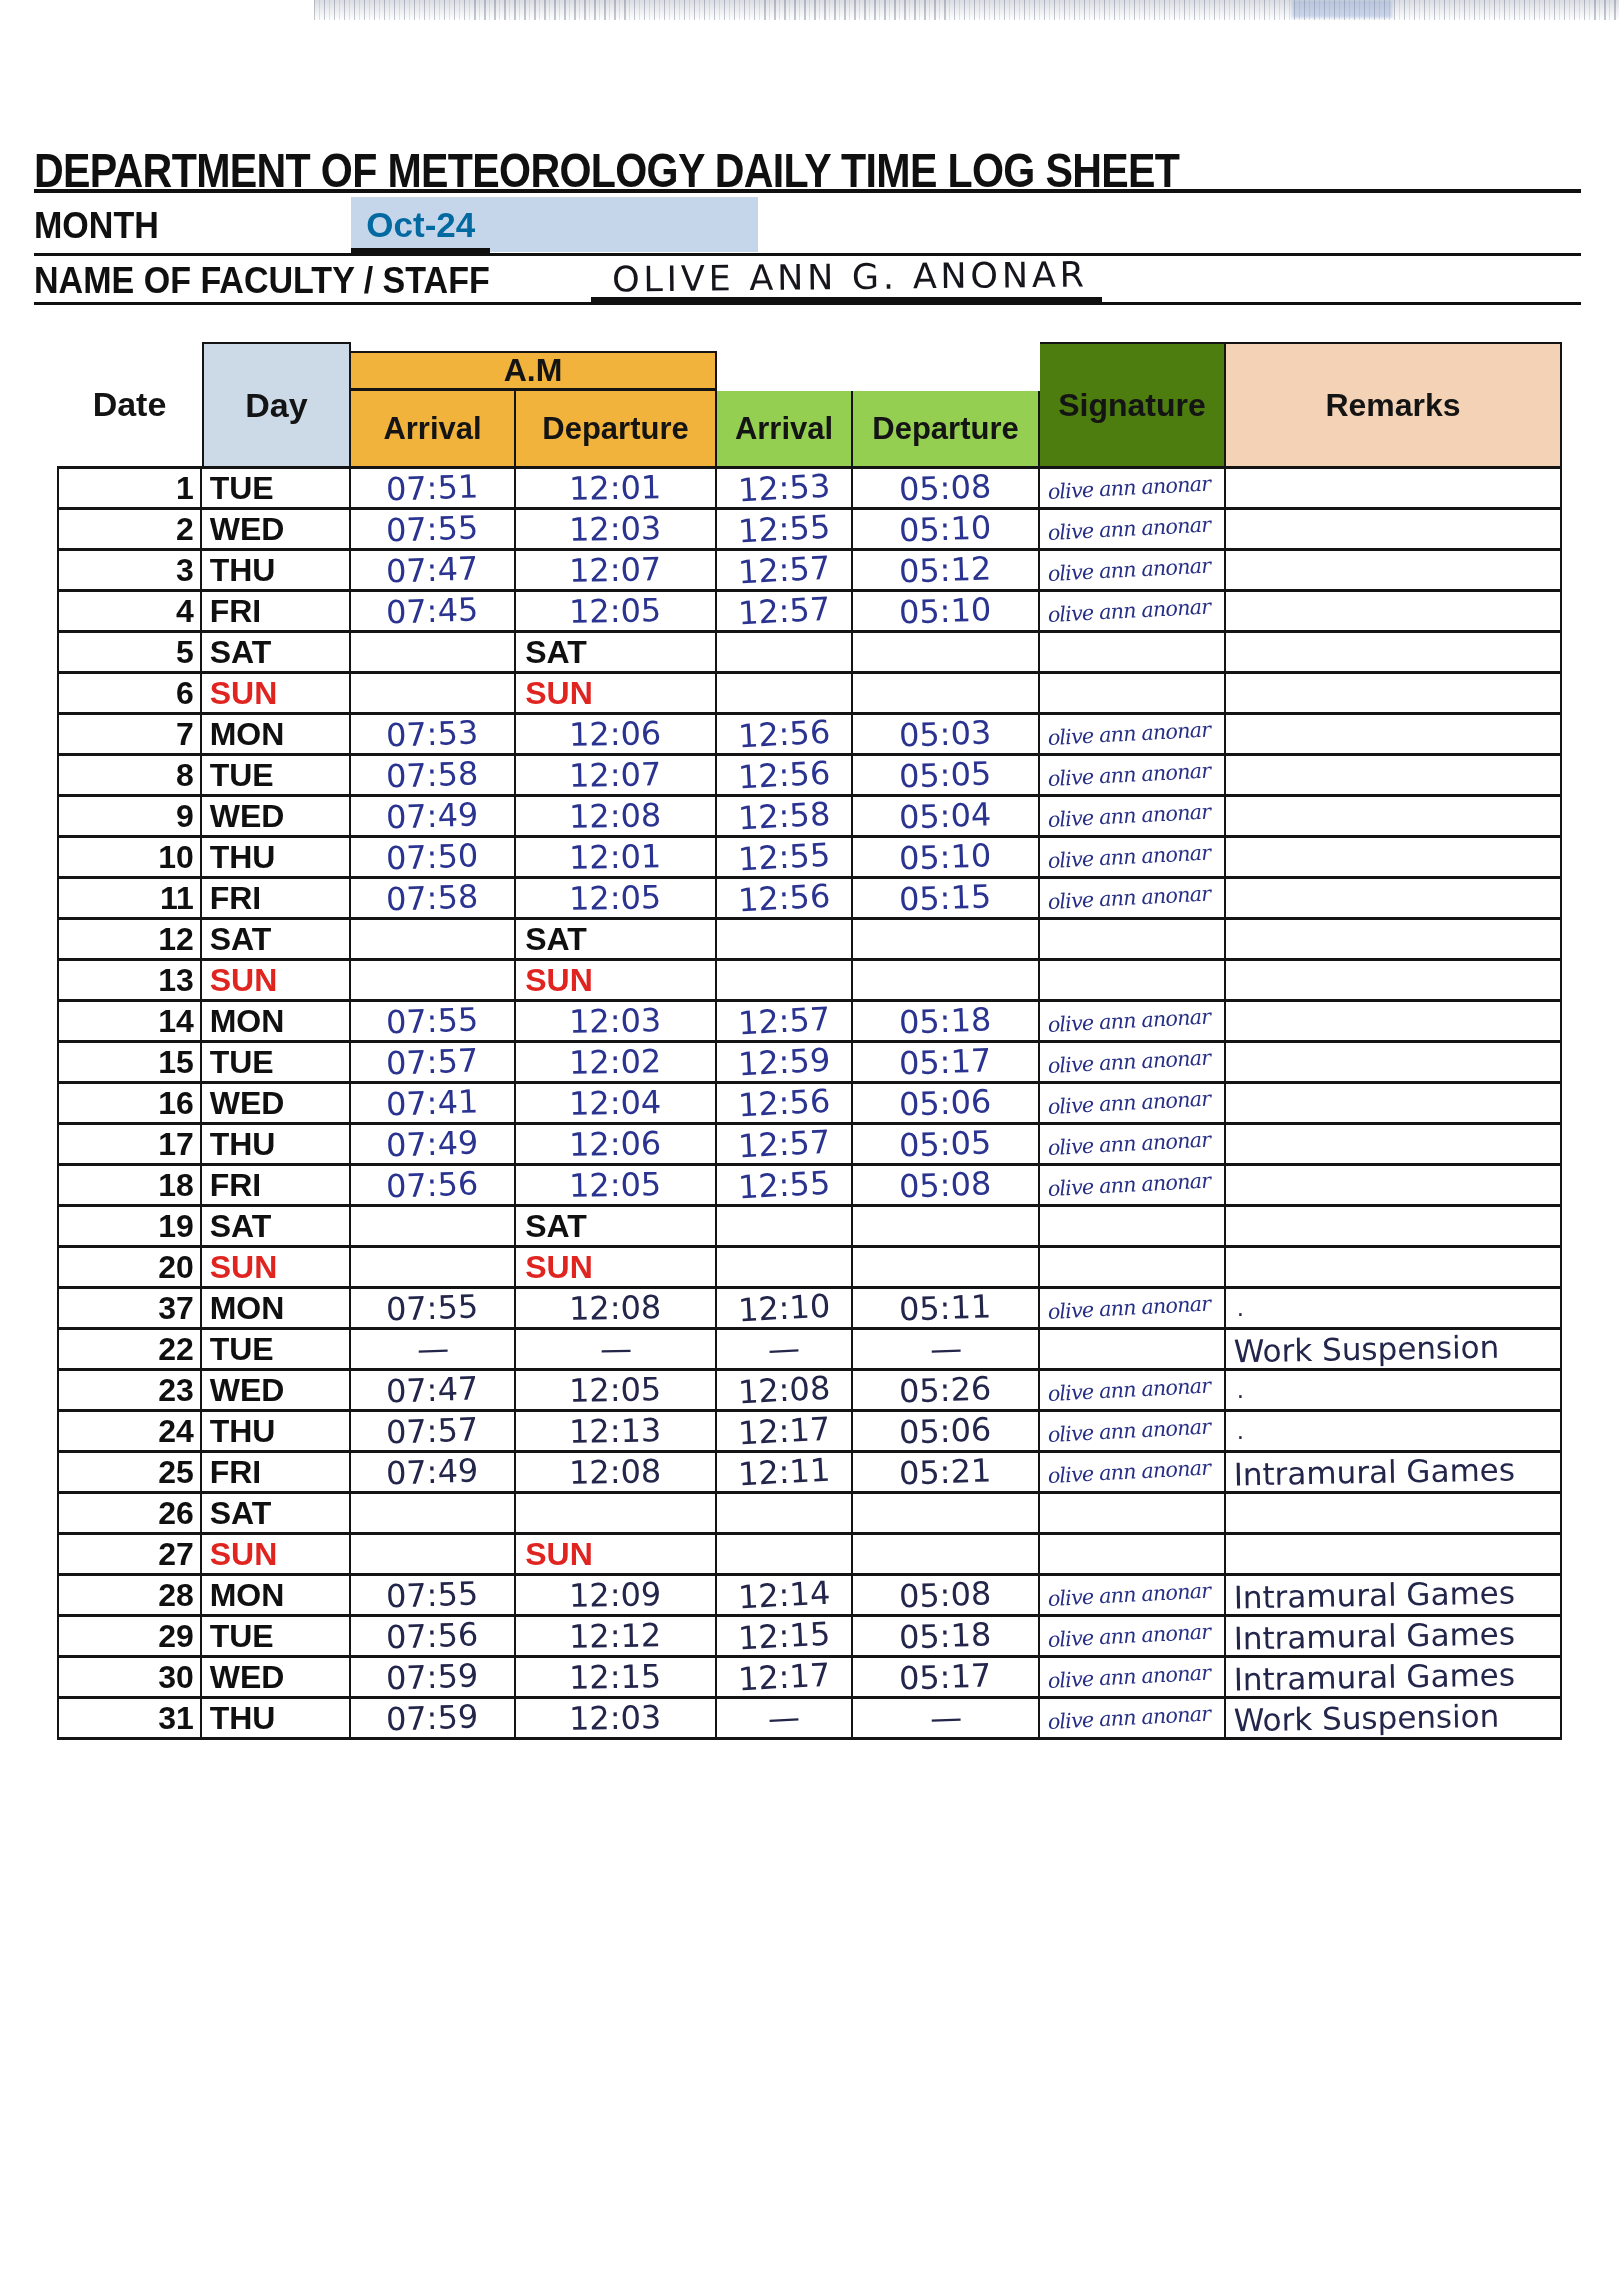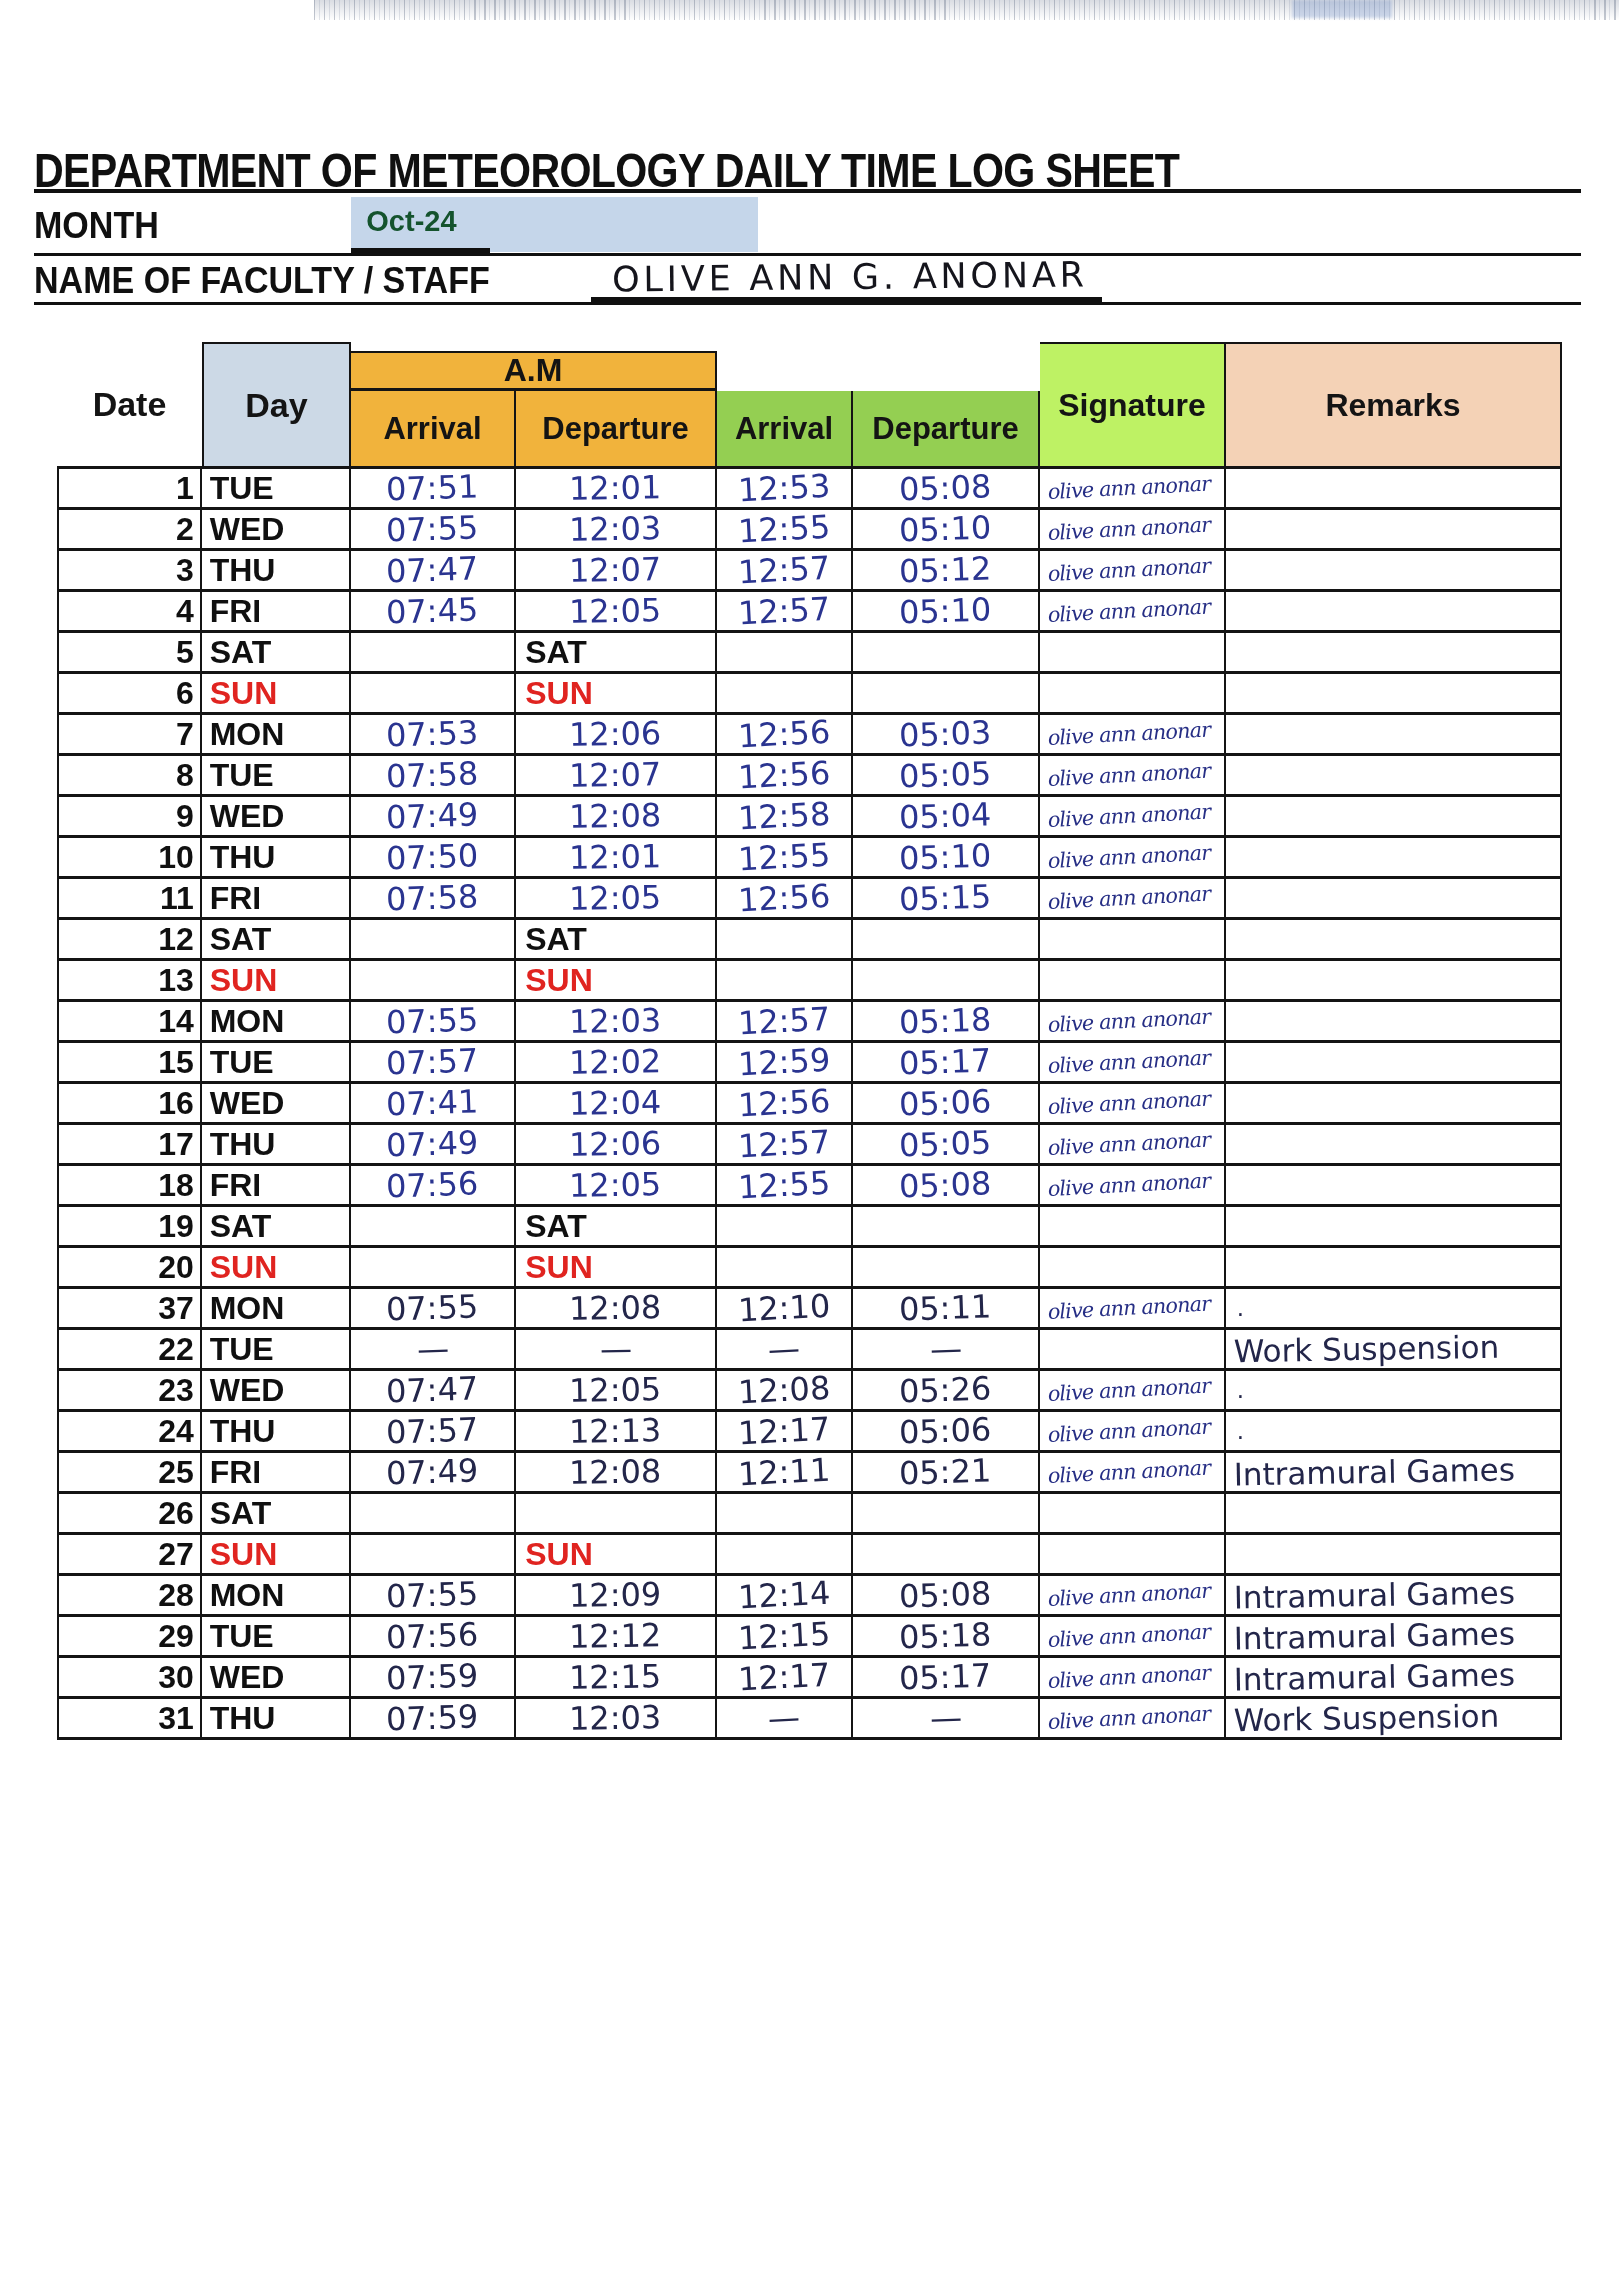--- a/index.html
+++ b/index.html
@@ -21,21 +21,21 @@
   
   .title{
     position:absolute;left:34px;top:142px;
     font-size:49px;font-weight:bold;letter-spacing:-0.8px;
     transform:scaleX(.84);transform-origin:left top;white-space:nowrap;color:#101010;
   }
   .rule{position:absolute;background:#101010;}
   .label{position:absolute;font-weight:bold;color:#101010;white-space:nowrap;}
   .month-label{left:34px;top:205px;font-size:37px;transform:scaleX(.92);transform-origin:left top;}
   .month-box{position:absolute;left:351px;top:197px;width:407px;height:55px;}
-  .month-value{position:absolute;left:15.3px;top:7.7px;font-size:29px;font-weight:bold;color:#14532d;}
+  .month-value{position:absolute;left:15.3px;top:7.7px;font-size:35px;font-weight:bold;color:#0369a1;}
   .name-label{left:34px;top:260px;font-size:37px;transform:scaleX(.92);transform-origin:left top;}
   .hand{font-family:"DejaVu Sans", sans-serif;}
   .name-value{
     position:absolute;left:612px;top:257px;
     font-size:35px;letter-spacing:3.8px;color:#15151c;
     transform:rotate(-.6deg);white-space:nowrap;
   }
   
   .timesheet{
     position:absolute;left:57px;top:342px;
@@ -96,21 +96,21 @@
 
     <div class="cell center date-hdr" style="grid-column:1;grid-row:1 / span 2;">
       <span class="hdr-txt" style="font-size:34px;text-align:center;">Date</span>
     </div>
     <div class="cell center htop hbot lft hdr-day" style="grid-area: 1 / 2 / span 2; background: rgb(204, 217, 230);">
       <span class="hdr-txt" style="font-size:34px;">Day</span>
     </div>
     <div class="cell center htop hdr-am" style="grid-area: 1 / 3 / auto / span 2; background: rgb(241, 179, 60); margin-top: 9px;">
       <span class="hdr-txt" style="font-size:32px;">A.M</span>
     </div>
-    <div class="cell center htop hbot hdr-sig" style="grid-area: 1 / 7 / span 2; background: #bef264;">
+    <div class="cell center htop hbot hdr-sig" style="grid-area: 1 / 7 / span 2; background: #4d7c0f;">
       <span class="hdr-txt" style="font-size:32px;">Signature</span>
     </div>
     <div class="cell center htop hbot hdr-rem" style="grid-area: 1 / 8 / span 2; background: rgb(244, 210, 182);">
       <span class="hdr-txt" style="font-size:32px;">Remarks</span>
     </div>
 
     <div class="cell center hbot hdr-am" style="grid-area: 2 / 3; background: rgb(241, 179, 60);">
       <span class="hdr-txt" style="font-size:31px;">Arrival</span>
     </div>
     <div class="cell center hbot hdr-am" style="grid-area: 2 / 4; background: rgb(241, 179, 60);">

